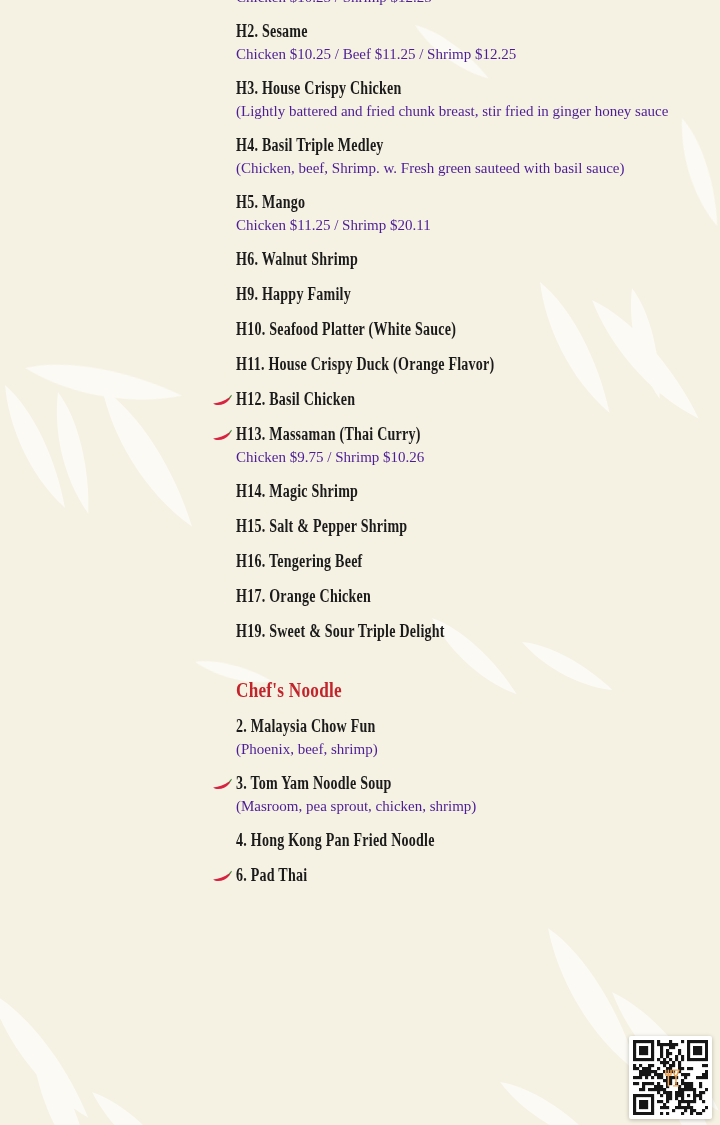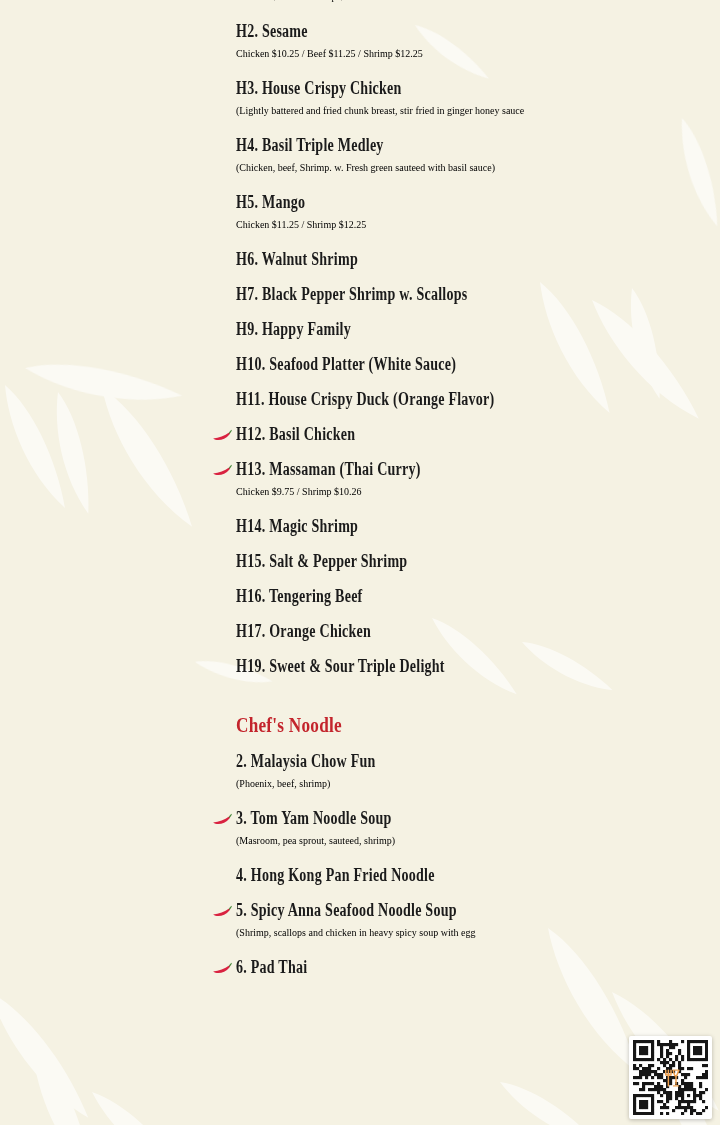--- a/index.html
+++ b/index.html
@@ -10,21 +10,21 @@
     font-family: Liberation Serif, serif;
   }
   .leaves { position: absolute; left: 0; top: 0; pointer-events: none; }
   .content { position: absolute; left: 236px; top: -14px; width: 437px; }
   .menu-item { position: relative; margin-bottom: 12px; }
   .item-name {
     font-size: 18px; font-weight: bold; line-height: 23px; color: #1b1b1b;
     transform: scaleX(0.78); transform-origin: 0 50%;
     white-space: nowrap; letter-spacing: 0.3px;
   }
-  .item-detail { font-size: 10px; line-height: 22px; color: #000000; }
+  .item-detail { font-size: 15px; line-height: 22px; color: #4c1d95; }
   .section-title {
     font-size: 21.5px; font-weight: bold; line-height: 30px; color: #c3242c;
     margin: 32px 0 10px; transform: scaleX(0.8); transform-origin: 0 50%;
     white-space: nowrap; letter-spacing: 0.3px;
   }
   .chili { position: absolute; left: -24px; top: 4px; width: 21px; height: 15px; }
   .qr-box {
     position: absolute; left: 629px; top: 1036px; width: 83px; height: 83px;
     background: #ffffff; padding: 4px; border-radius: 2px;
     box-shadow: 0 1px 4px rgba(0,0,0,0.25);
@@ -75,27 +75,24 @@
       <div class="menu-item">
         <div class="item-name">H3. House Crispy Chicken</div>
         <div class="item-detail">(Lightly battered and fried chunk breast, stir fried in ginger honey sauce</div>
       </div>
       <div class="menu-item">
         <div class="item-name">H4. Basil Triple Medley</div>
         <div class="item-detail">(Chicken, beef, Shrimp. w. Fresh green sauteed with basil sauce)</div>
       </div>
       <div class="menu-item">
         <div class="item-name">H5. Mango</div>
-        <div class="item-detail">Chicken $11.25 / Shrimp $12.25</div>
+        <div class="item-detail">Chicken $11.25 / Shrimp $20.11</div>
       </div>
       <div class="menu-item">
         <div class="item-name">H6. Walnut Shrimp</div>
-      </div>
-      <div class="menu-item">
-        <div class="item-name">H7. Black Pepper Shrimp w. Scallops</div>
       </div>
       <div class="menu-item">
         <div class="item-name">H9. Happy Family</div>
       </div>
       <div class="menu-item">
         <div class="item-name">H10. Seafood Platter (White Sauce)</div>
       </div>
       <div class="menu-item">
         <div class="item-name">H11. House Crispy Duck (Orange Flavor)</div>
       </div>
@@ -133,32 +130,24 @@
       <div class="menu-item">
         <div class="item-name">2. Malaysia Chow Fun</div>
         <div class="item-detail">(Phoenix, beef, shrimp)</div>
       </div>
       <div class="menu-item">
         <span class="chili"><svg viewBox="0 0 22 15" width="21" height="15">
             <path d="M1.2 11.6 C5.5 14.8 13.5 13.2 18.3 7.4 C19.6 5.8 19.2 4.6 17.9 5.5 C13.4 8.8 7.2 11.2 1.2 11.6 Z" fill="#d92240"></path>
             <path d="M17.6 6.4 C18.1 4.5 19.5 3 21 2.5 C20.5 4.4 19.3 5.9 18 6.9 Z" fill="#4a8c3f"></path>
           </svg></span>
         <div class="item-name">3. Tom Yam Noodle Soup</div>
-        <div class="item-detail">(Masroom, pea sprout, sauteed, shrimp)</div>
+        <div class="item-detail">(Masroom, pea sprout, chicken, shrimp)</div>
       </div>
       <div class="menu-item">
         <div class="item-name">4. Hong Kong Pan Fried Noodle</div>
-      </div>
-      <div class="menu-item">
-        <span class="chili"><svg viewBox="0 0 22 15" width="21" height="15">
-            <path d="M1.2 11.6 C5.5 14.8 13.5 13.2 18.3 7.4 C19.6 5.8 19.2 4.6 17.9 5.5 C13.4 8.8 7.2 11.2 1.2 11.6 Z" fill="#d92240"></path>
-            <path d="M17.6 6.4 C18.1 4.5 19.5 3 21 2.5 C20.5 4.4 19.3 5.9 18 6.9 Z" fill="#4a8c3f"></path>
-          </svg></span>
-        <div class="item-name">5. Spicy Anna Seafood Noodle Soup</div>
-        <div class="item-detail">(Shrimp, scallops and chicken in heavy spicy soup with egg</div>
       </div>
       <div class="menu-item">
         <span class="chili"><svg viewBox="0 0 22 15" width="21" height="15">
             <path d="M1.2 11.6 C5.5 14.8 13.5 13.2 18.3 7.4 C19.6 5.8 19.2 4.6 17.9 5.5 C13.4 8.8 7.2 11.2 1.2 11.6 Z" fill="#d92240"></path>
             <path d="M17.6 6.4 C18.1 4.5 19.5 3 21 2.5 C20.5 4.4 19.3 5.9 18 6.9 Z" fill="#4a8c3f"></path>
           </svg></span>
         <div class="item-name">6. Pad Thai</div>
       </div>
     </main>
 

